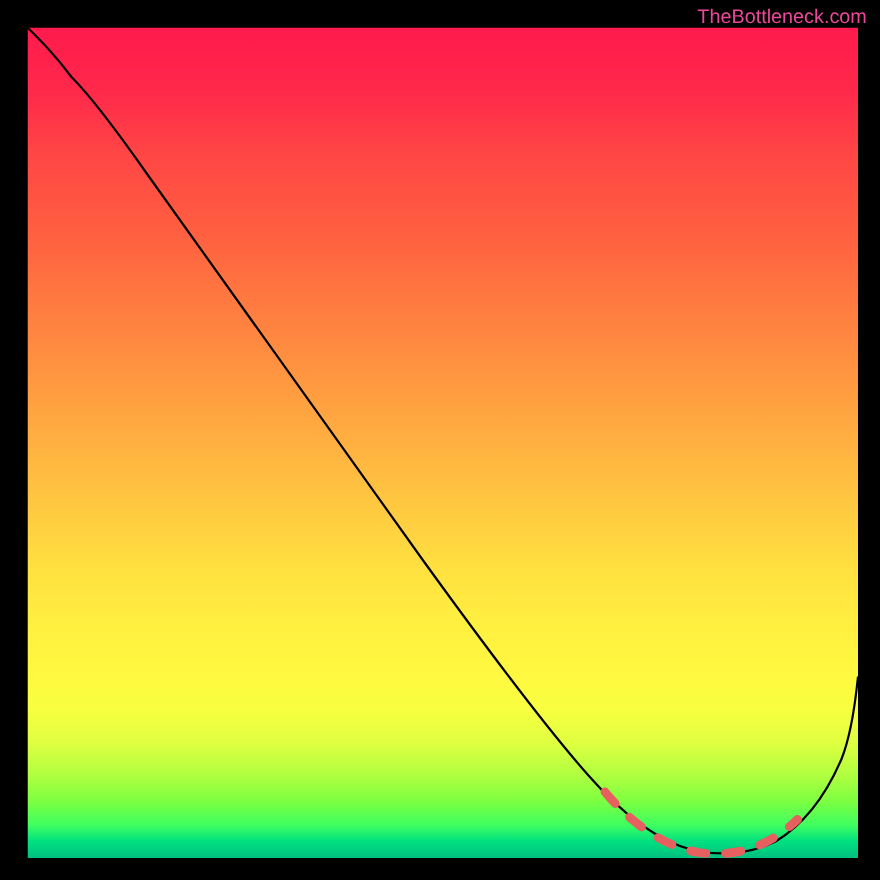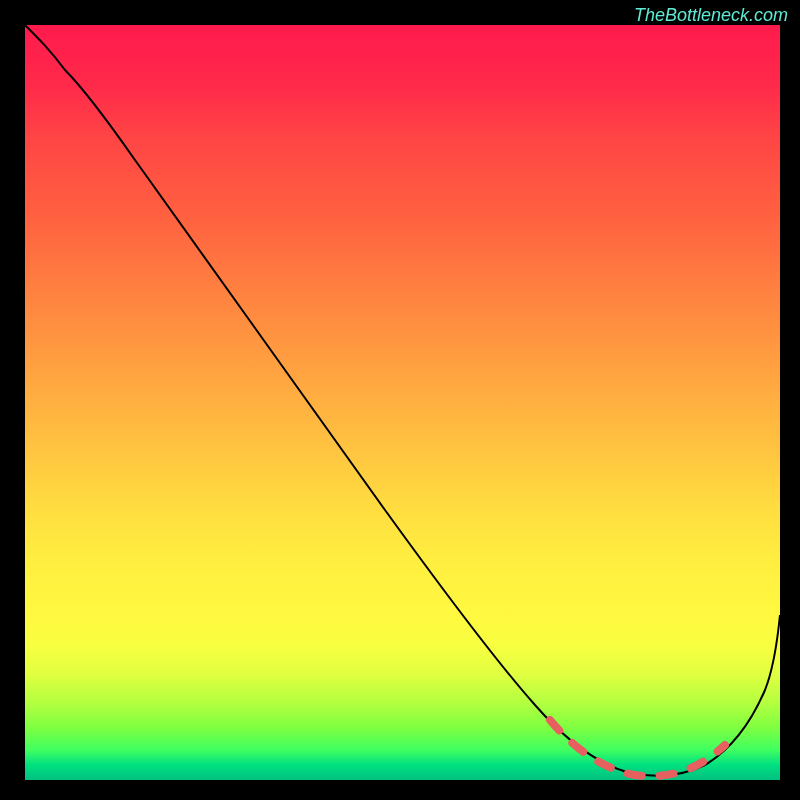--- a/index.html
+++ b/index.html
@@ -1,25 +1,24 @@
 <!DOCTYPE html>
 <html><head>
 <meta charset="utf-8">
 <style>
   * { margin: 0; padding: 0; box-sizing: border-box; }
   body { width: 800px; height: 800px; background: #000; font-family: Arial, sans-serif; position: relative; }
   .attribution {
     position: absolute;
     top: 5px;
     right: 12px;
-    color: #5eead4;
+    color: #ec4899;
     font-size: 18px;
     font-weight: normal;
     z-index: 10;
-    font-style: italic;
   }
   .plot-area {
     position: absolute;
     left: 25px;
     top: 25px;
     width: 755px;
     height: 755px;
     overflow: hidden;
   }
   .gradient-bg {

